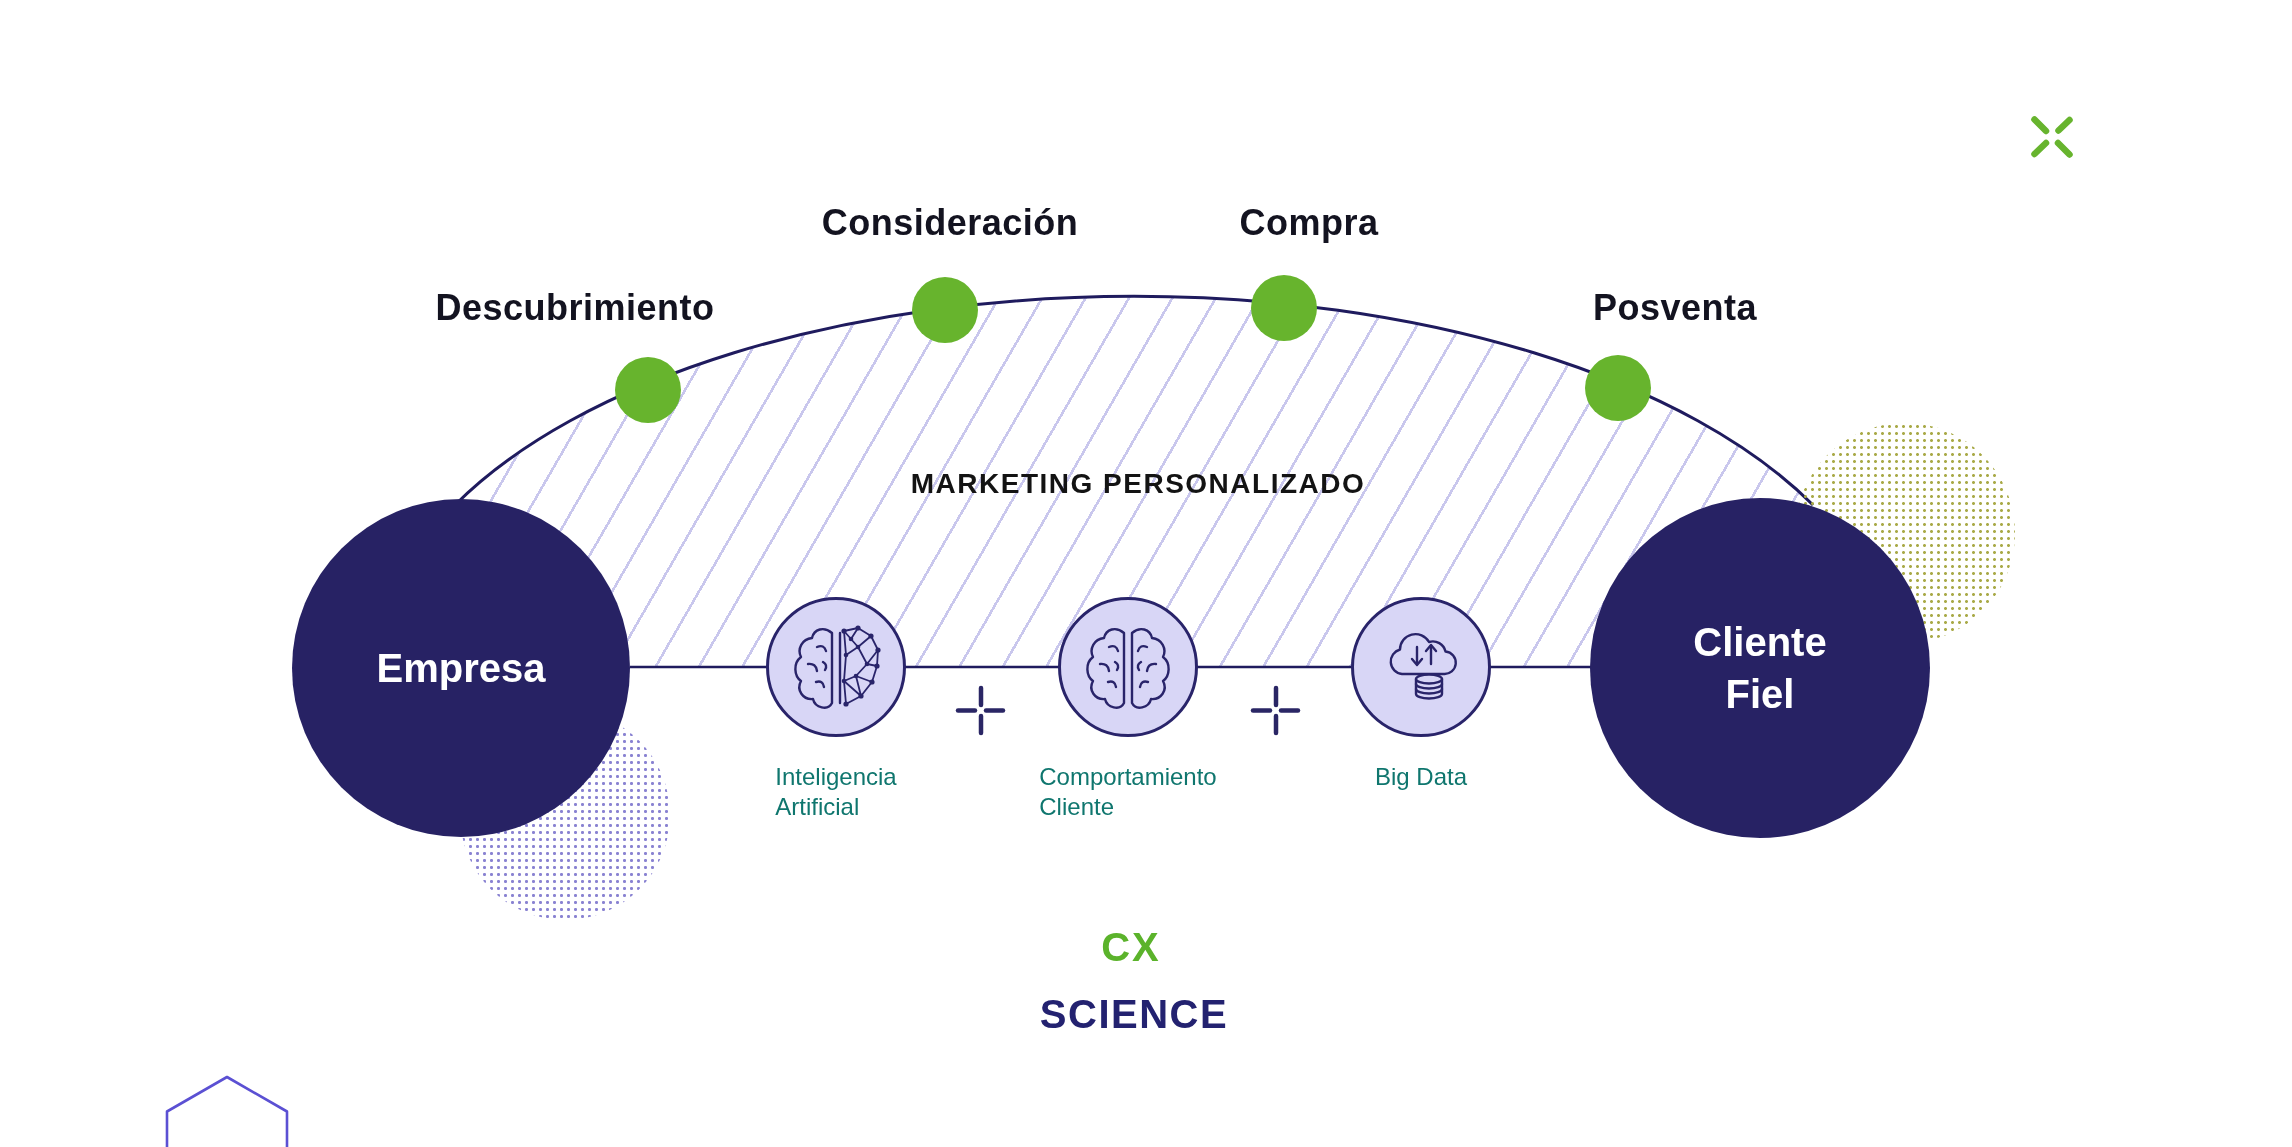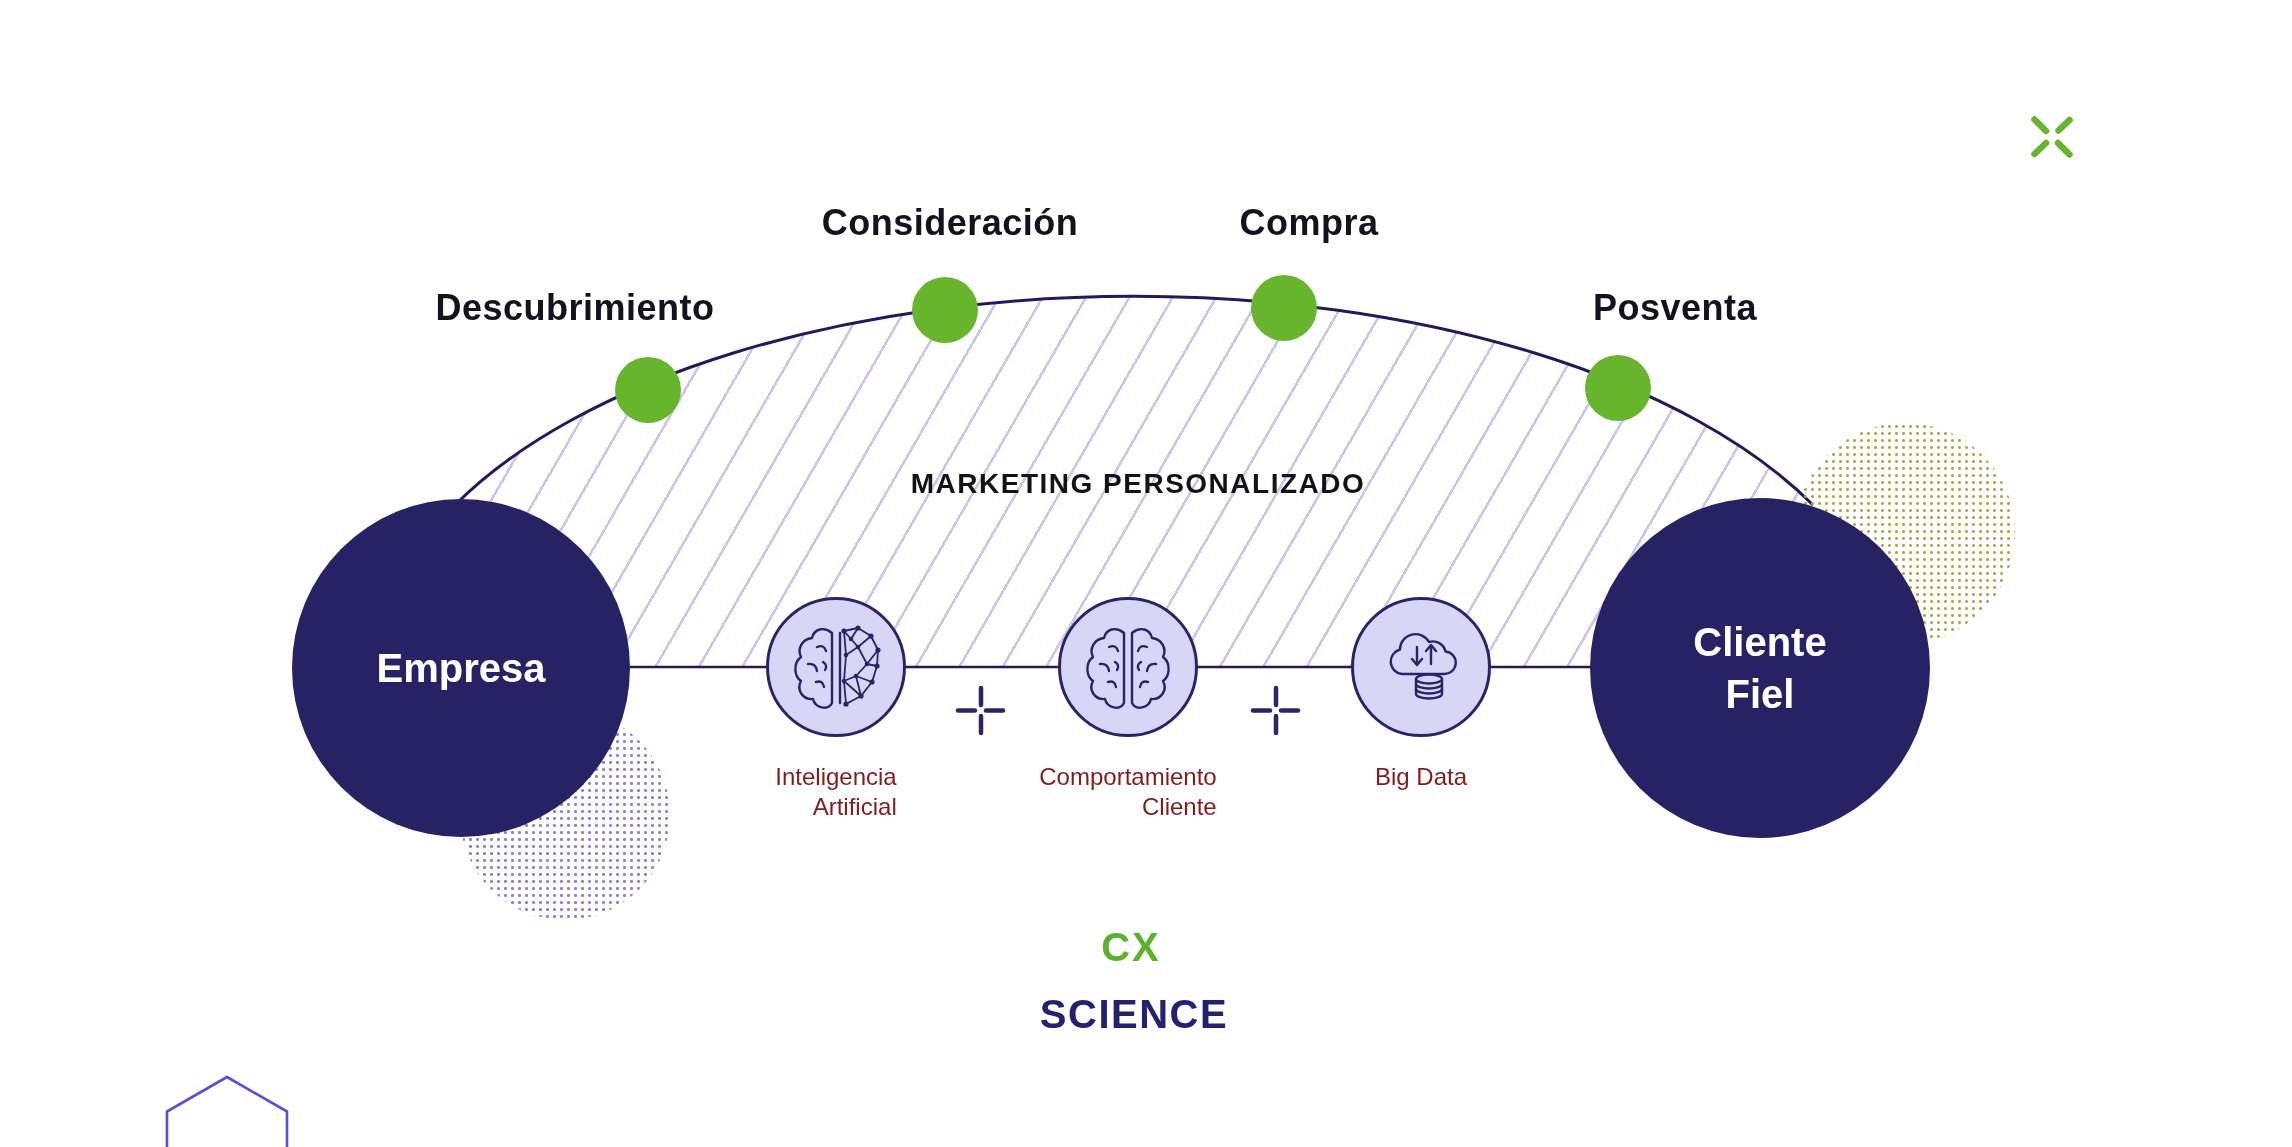--- a/index.html
+++ b/index.html
@@ -66,22 +66,22 @@
   .icon-circle{
     width:140px;height:140px;border-radius:50%;
     background:#d8d6f6;border:3px solid #29246a;box-sizing:border-box;
     display:flex;align-items:center;justify-content:center;
   }
   .comp-0{left:766px;top:597px;}
   .comp-1{left:1058px;top:597px;}
   .comp-2{left:1351px;top:597px;}
 
   .comp-label{
-    transform:translateX(-50%);text-align:right;
-    font-size:24px;line-height:30px;color:#7f1d1d;white-space:nowrap;
+    transform:translateX(-50%);text-align:left;
+    font-size:24px;line-height:30px;color:#0f766e;white-space:nowrap;
   }
   .comp-label-0{left:836px;top:762px;}
   .comp-label-1{left:1128px;top:762px;}
   .comp-label-2{left:1421px;top:762px;}
 
   .plus-1{left:955px;top:685px;}
   .plus-2{left:1250px;top:685px;}
 
   
   .logo-top{

